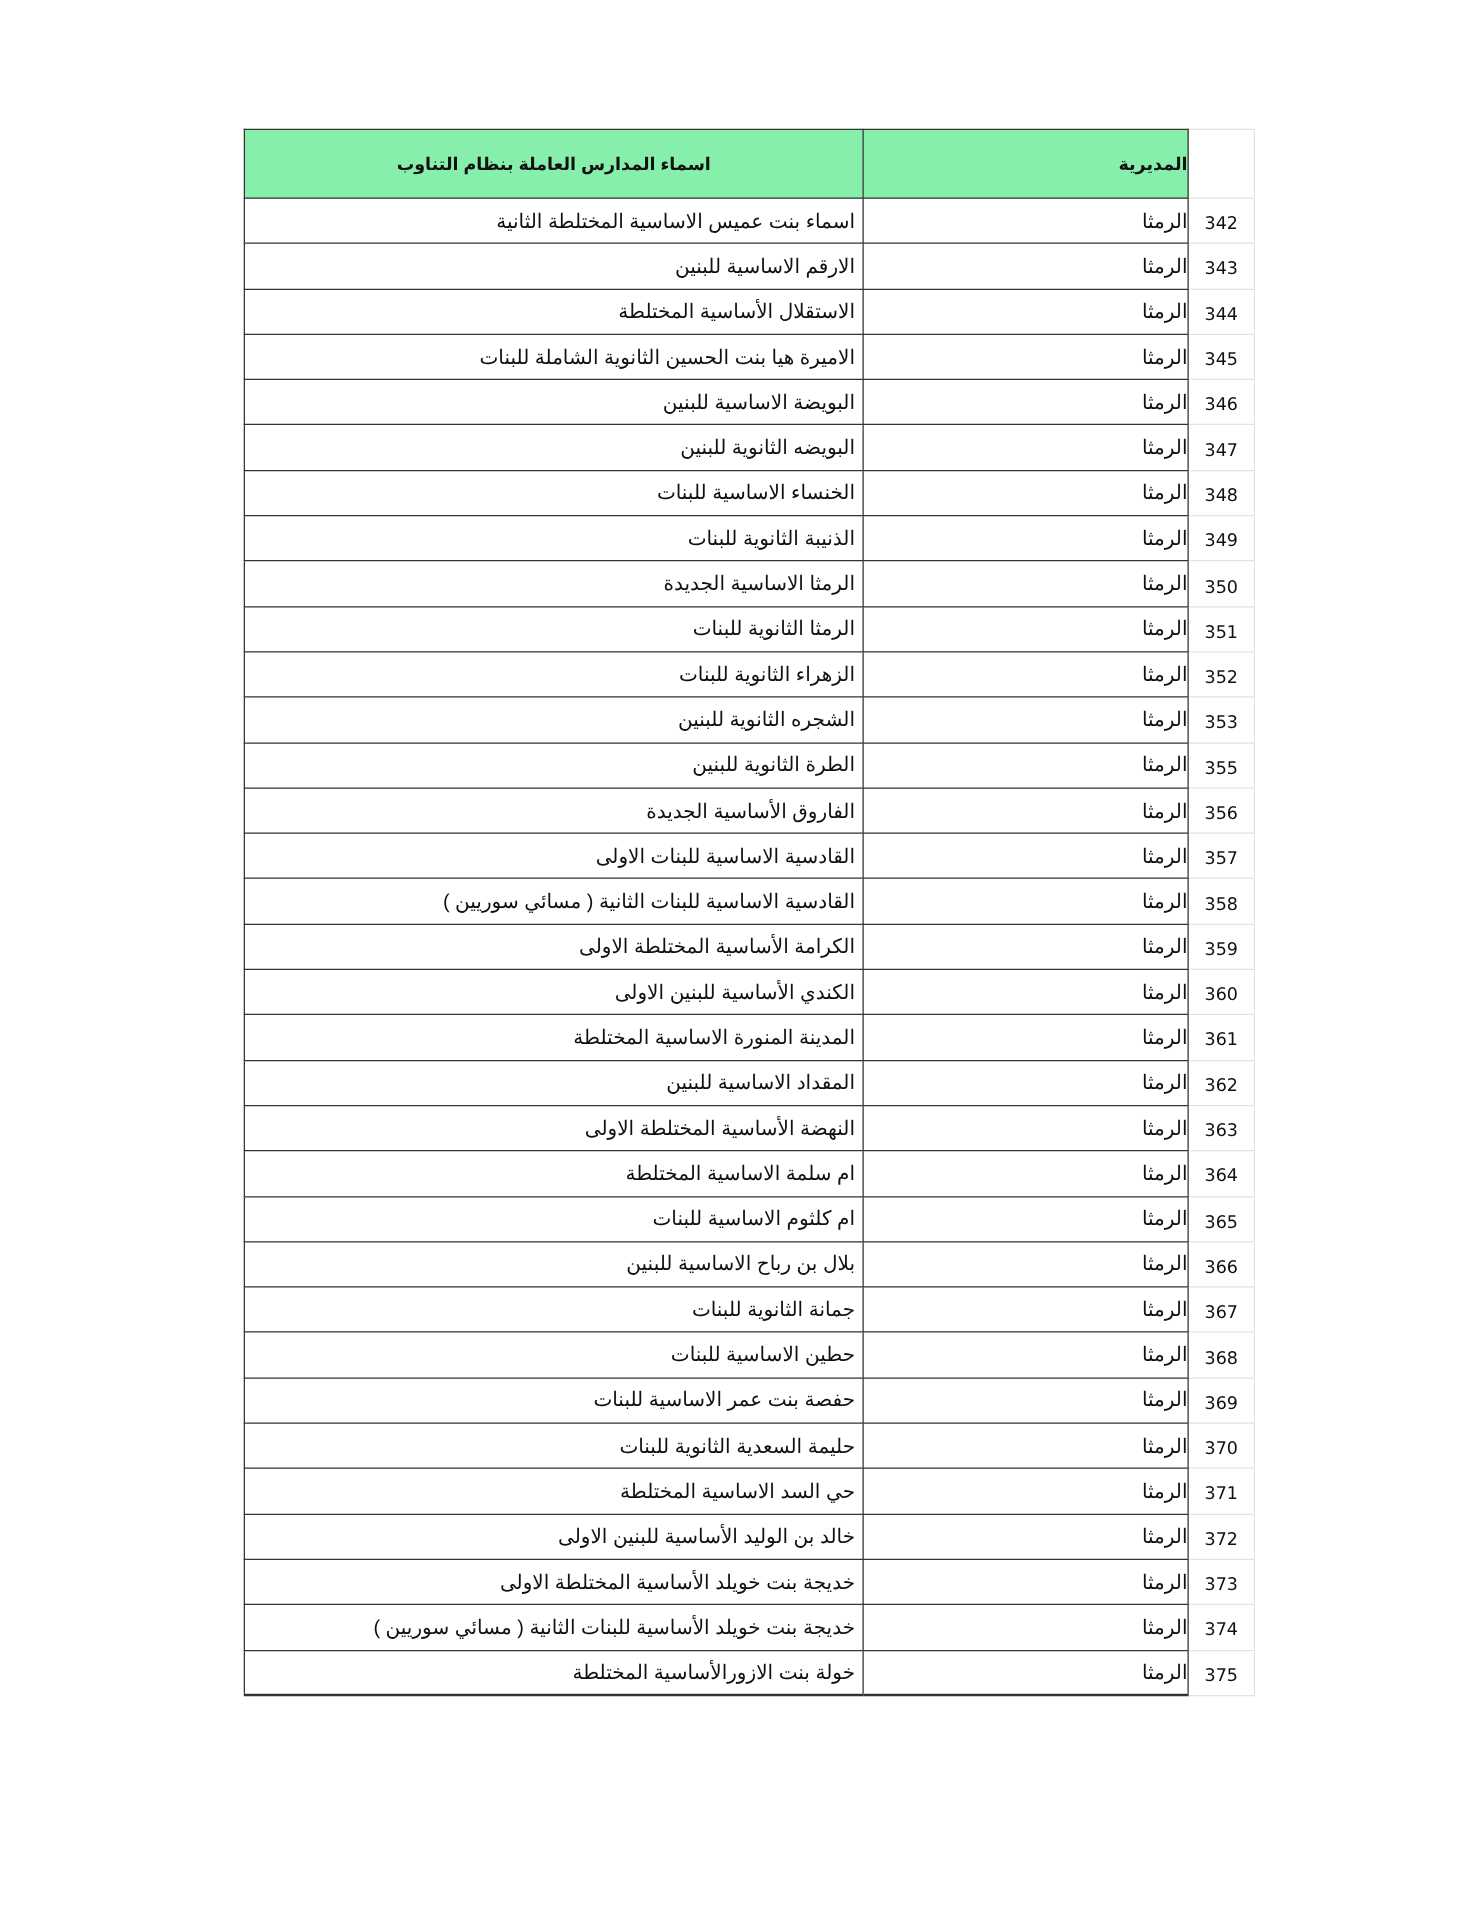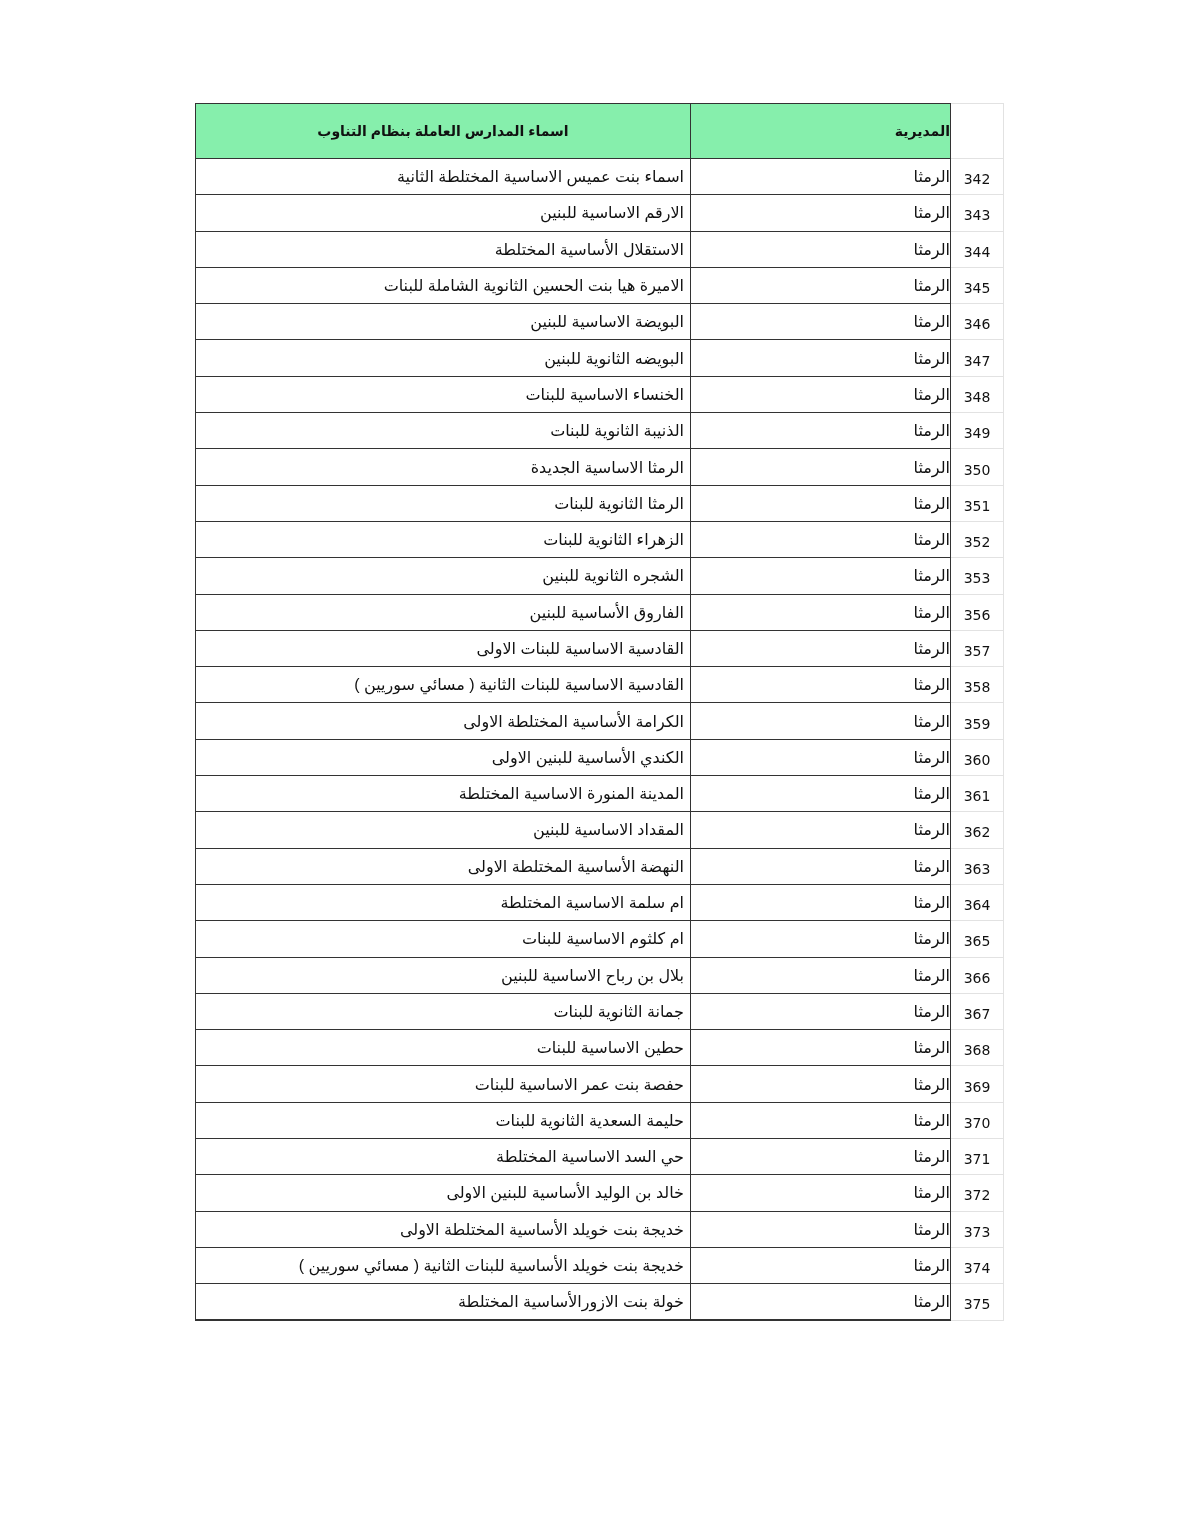--- a/index.html
+++ b/index.html
@@ -86,21 +86,26 @@
           <td class="c-name">الزهراء الثانوية للبنات</td>
           <td class="c-dir">الرمثا</td>
           <td class="c-num">352</td>
         </tr>
         <tr>
           <td class="c-name">الشجره الثانوية للبنين</td>
           <td class="c-dir">الرمثا</td>
           <td class="c-num">353</td>
         </tr>
         <tr>
-          <td class="c-name">الفاروق الأساسية للبنين</td>
+          <td class="c-name">الطرة الثانوية للبنين</td>
+          <td class="c-dir">الرمثا</td>
+          <td class="c-num">355</td>
+        </tr>
+        <tr>
+          <td class="c-name">الفاروق الأساسية الجديدة</td>
           <td class="c-dir">الرمثا</td>
           <td class="c-num">356</td>
         </tr>
         <tr>
           <td class="c-name">القادسية الاساسية للبنات الاولى</td>
           <td class="c-dir">الرمثا</td>
           <td class="c-num">357</td>
         </tr>
         <tr>
           <td class="c-name">القادسية الاساسية للبنات الثانية ( مسائي سوريين )</td>

